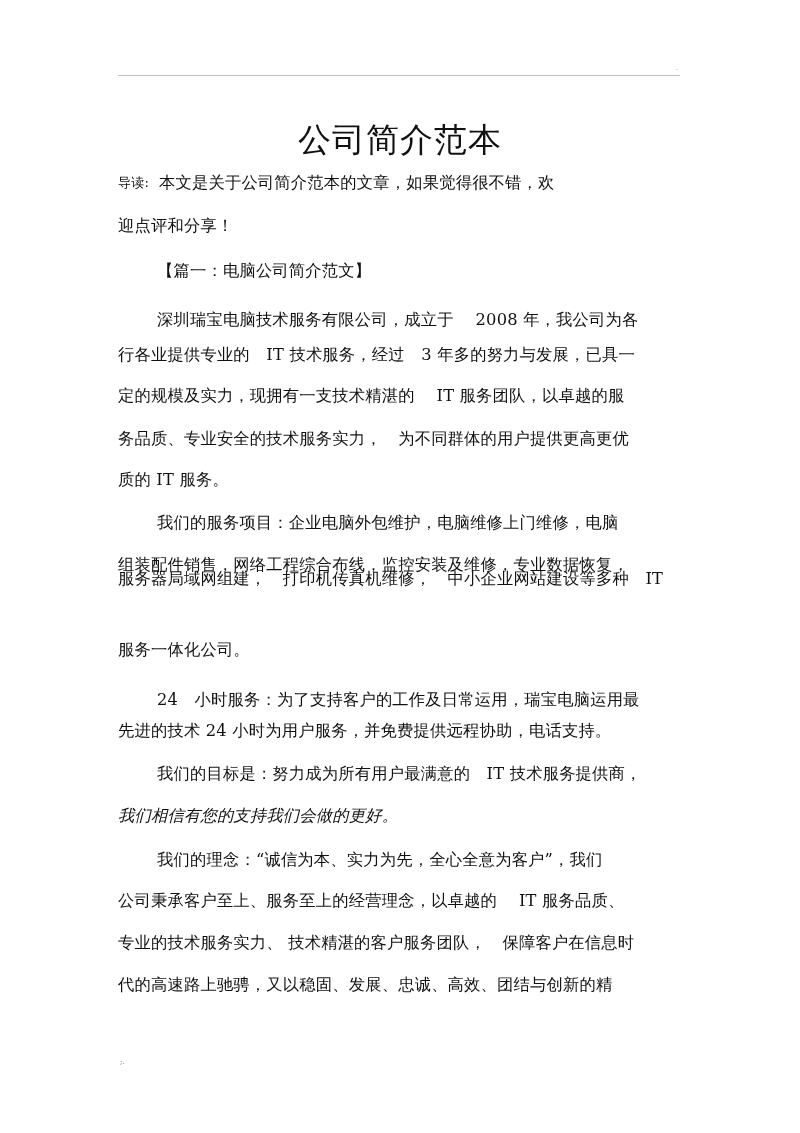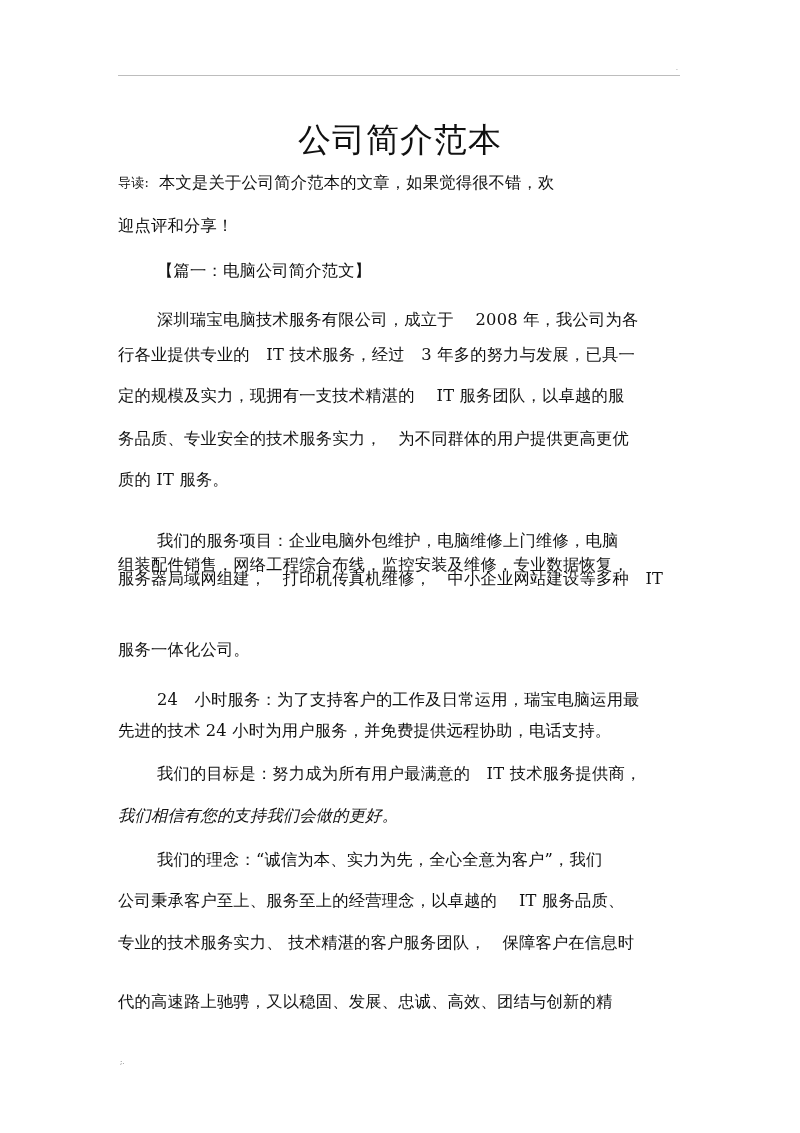--- a/index.html
+++ b/index.html
@@ -27,29 +27,29 @@
 <div class="line" style="top:215px;">迎点评和分享！</div>
 
 <div class="line indent" style="top:260px;">【篇一：电脑公司简介范文】</div>
 
 <div class="line indent" style="top:301px;margin-top:8px;">深圳瑞宝电脑技术服务有限公司，成立于　 2008 年，我公司为各</div>
 <div class="line" style="top:344px;">行各业提供专业的　IT 技术服务，经过　3 年多的努力与发展，已具一</div>
 <div class="line" style="top:385px;">定的规模及实力，现拥有一支技术精湛的　 IT 服务团队，以卓越的服</div>
 <div class="line" style="top:428px;">务品质、专业安全的技术服务实力，　为不同群体的用户提供更高更优</div>
 <div class="line" style="top:469px;">质的 IT 服务。</div>
 
-<div class="line indent" style="top:530px;">我们的服务项目：企业电脑外包维护，电脑维修上门维修，电脑</div>
+<div class="line indent" style="top:512px;">我们的服务项目：企业电脑外包维护，电脑维修上门维修，电脑</div>
 <div class="line" style="top:554px;">组装配件销售，网络工程综合布线，监控安装及维修，专业数据恢复，</div>
 <div class="line" style="top:568px;">服务器局域网组建，　打印机传真机维修，　中小企业网站建设等多种　IT</div>
 <div class="line" style="top:639px;">服务一体化公司。</div>
 
 <div class="line indent" style="top:689px;">24　小时服务：为了支持客户的工作及日常运用，瑞宝电脑运用最</div>
 <div class="line" style="top:720px;">先进的技术 24 小时为用户服务，并免费提供远程协助，电话支持。</div>
 
 <div class="line indent" style="top:763px;">我们的目标是：努力成为所有用户最满意的　IT 技术服务提供商，</div>
 <div class="line" style="top:805px;font-style:italic;">我们相信有您的支持我们会做的更好。</div>
 
 <div class="line indent" style="top:849px;">我们的理念：“诚信为本、实力为先，全心全意为客户”，我们</div>
 <div class="line" style="top:890px;">公司秉承客户至上、服务至上的经营理念，以卓越的　 IT 服务品质、</div>
 <div class="line" style="top:932px;">专业的技术服务实力、 技术精湛的客户服务团队，　保障客户在信息时</div>
-<div class="line" style="top:974px;margin-top:17px;">代的高速路上驰骋，又以稳固、发展、忠诚、高效、团结与创新的精</div>
+<div class="line" style="top:974px;">代的高速路上驰骋，又以稳固、发展、忠诚、高效、团结与创新的精</div>
 
 <div class="footer-mark">;.</div>
 
 </body></html>

